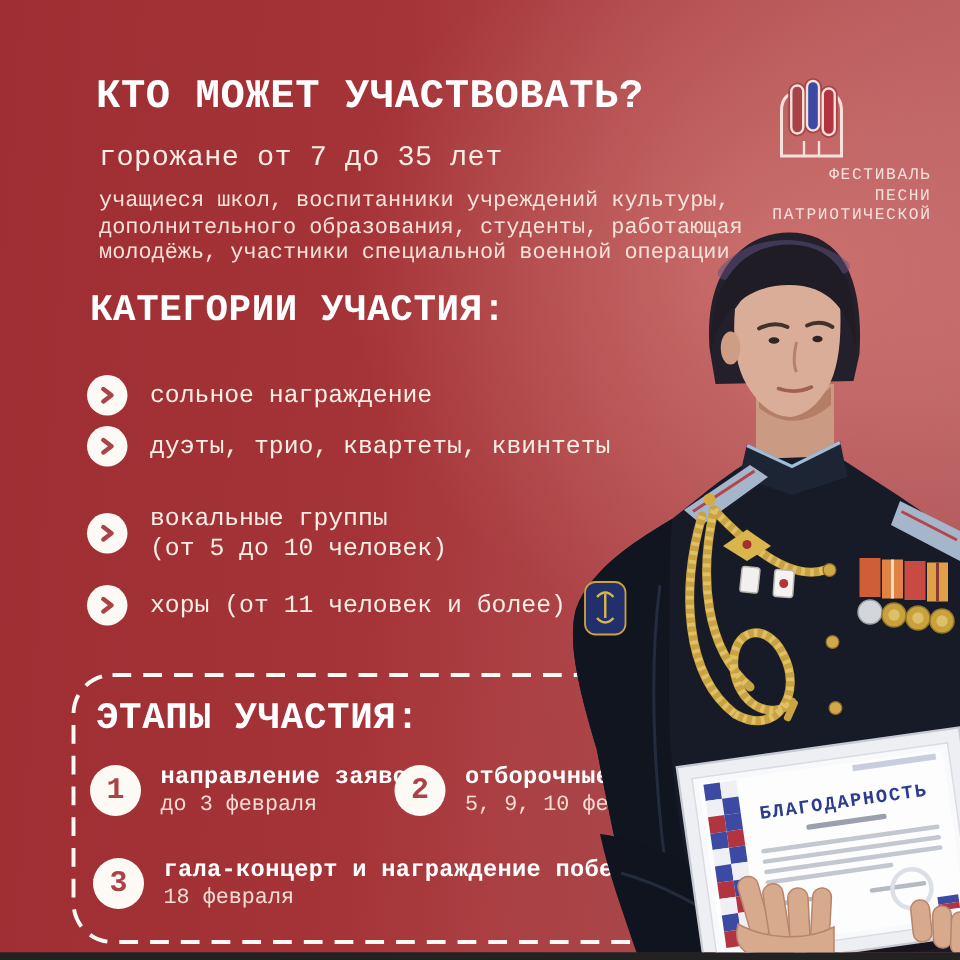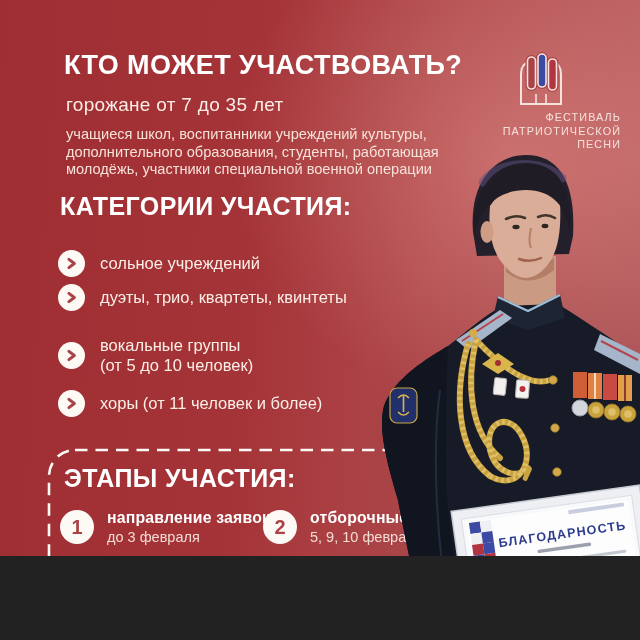--- a/index.html
+++ b/index.html
@@ -1,18 +1,18 @@
 <!DOCTYPE html>
 <html><head>
 <meta charset="utf-8">
 <style>
   html,body{margin:0;padding:0;background:#222;}
   .poster{
-    position:relative;width:640px;height:556px;overflow:hidden;
-    font-family:Liberation Sans, sans-serif;
+    position:relative;width:640px;height:635px;overflow:hidden;
+    font-family:Liberation Mono, monospace;
     background:
       radial-gradient(430px 390px at 80% 28%, rgba(255,186,172,.30), rgba(255,186,172,0) 65%),
       radial-gradient(520px 540px at 108% 96%, rgba(70,12,18,.26), rgba(70,12,18,0) 70%),
       linear-gradient(94deg,#9e2e33 0%,#a53438 40%,#b04a4d 68%,#bc6063 100%);
   }
   .title{position:absolute;left:64px;top:50px;font-size:27px;font-weight:800;color:#ffffff;letter-spacing:.4px;white-space:nowrap;}
   .subtitle{position:absolute;left:66px;top:94px;font-size:19px;font-weight:400;color:#fbece6;letter-spacing:.3px;}
   .desc{position:absolute;left:66px;top:126px;font-size:14.6px;line-height:17.6px;color:#f7e2da;}
   .logo{position:absolute;left:461px;top:50px;width:160px;text-align:center;color:#f6e2dc;}
   .logo-icon{display:block;margin:0 auto;}
@@ -52,35 +52,35 @@
         <rect x="40.5" y="9" width="8" height="31" rx="4" fill="#a84448" stroke="#a84448" stroke-width="4"></rect>
         <rect x="19.5" y="7" width="8" height="32" rx="4" fill="none" stroke="#f6e2dc" stroke-width="1.6"></rect>
         <rect x="30" y="4" width="8" height="33" rx="4" fill="#3c4aa4" stroke="#f6e2dc" stroke-width="1.6"></rect>
         <rect x="40.5" y="9" width="8" height="31" rx="4" fill="#b23440" stroke="#f6e2dc" stroke-width="1.6"></rect>
       </g>
       <line x1="28" y1="44" x2="28" y2="54" stroke="#f6e2dc" stroke-width="1.6"></line>
       <line x1="38" y1="44" x2="38" y2="54" stroke="#f6e2dc" stroke-width="1.6"></line>
     </svg>
     <div class="logo-text">
       <div>ФЕСТИВАЛЬ</div>
+      <div>ПЕСНИ</div>
       <div>ПАТРИОТИЧЕСКОЙ</div>
-      <div>ПЕСНИ</div>
     </div>
   </div>
 
   <div class="cat-heading">КАТЕГОРИИ УЧАСТИЯ:</div>
 
   <div class="cat-item c1">
     <span class="bullet">
       <svg width="13" height="13" viewBox="0 0 10 10">
         <polyline points="3,1.8 7.2,5 3,8.2" fill="none" stroke="#a84448" stroke-width="2.3" stroke-linecap="round" stroke-linejoin="round"></polyline>
       </svg>
     </span>
     <span>
-      <div>сольное учреждений</div>
+      <div>сольное награждение</div>
       <div></div>
     </span>
   </div>
 
   <div class="cat-item c2">
     <span class="bullet">
       <svg width="13" height="13" viewBox="0 0 10 10">
         <polyline points="3,1.8 7.2,5 3,8.2" fill="none" stroke="#a84448" stroke-width="2.3" stroke-linecap="round" stroke-linejoin="round"></polyline>
       </svg>
     </span>

